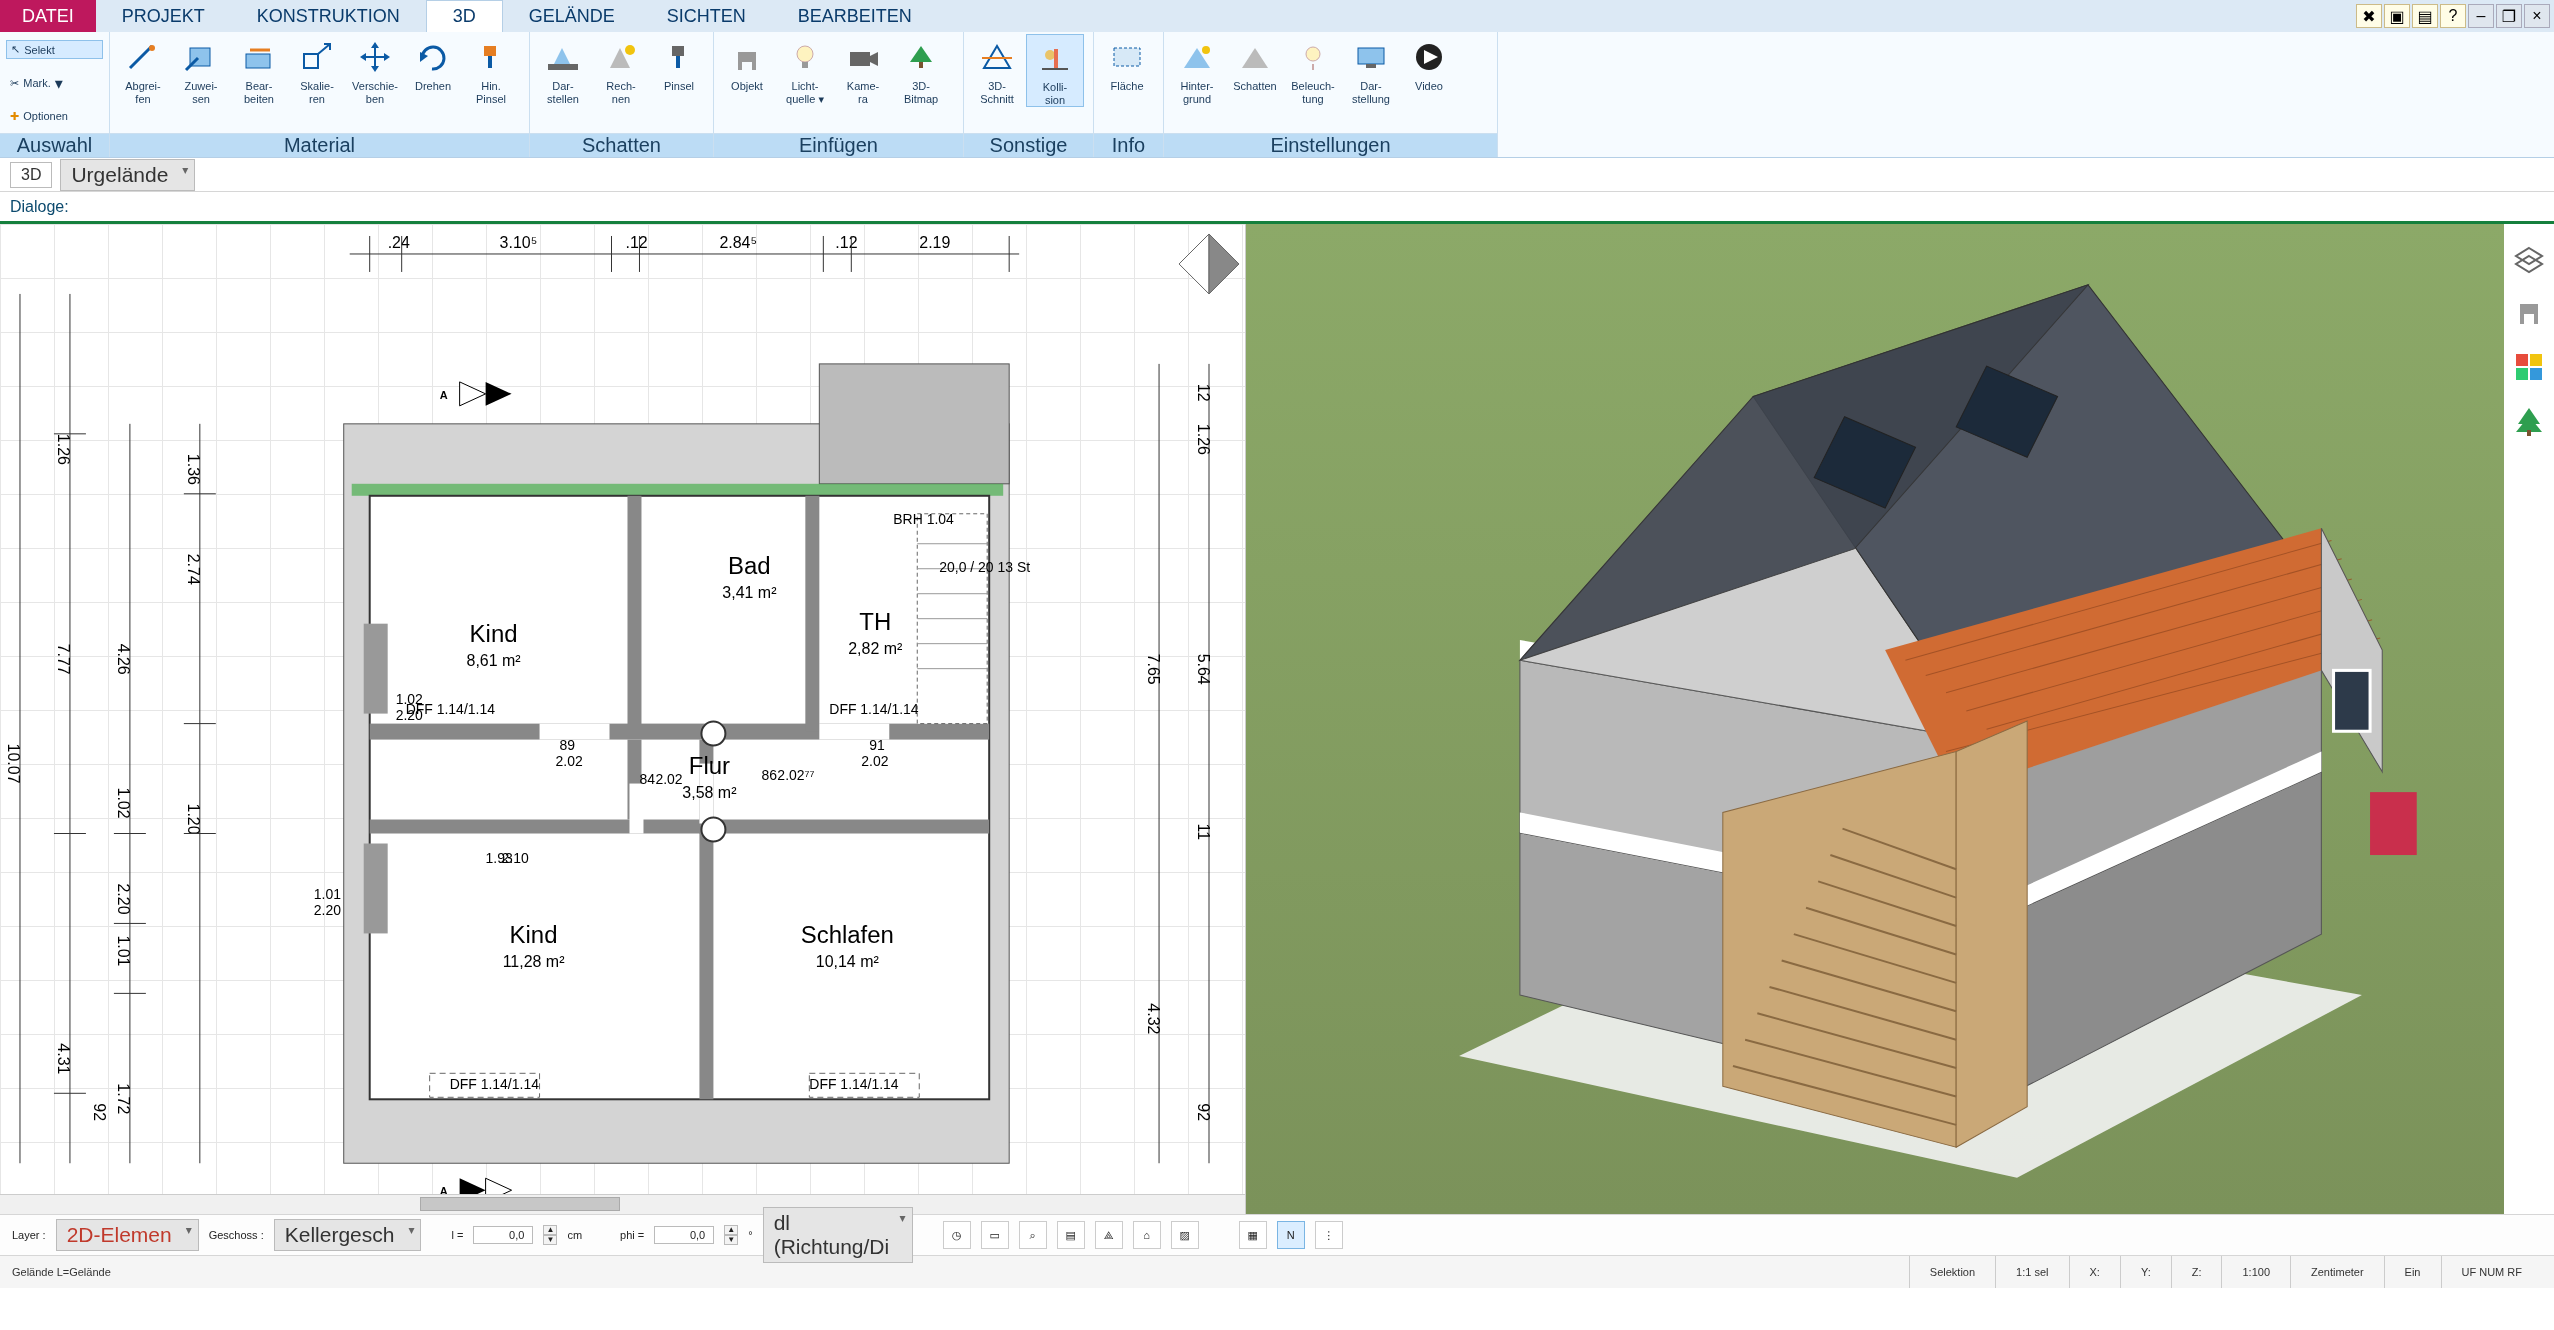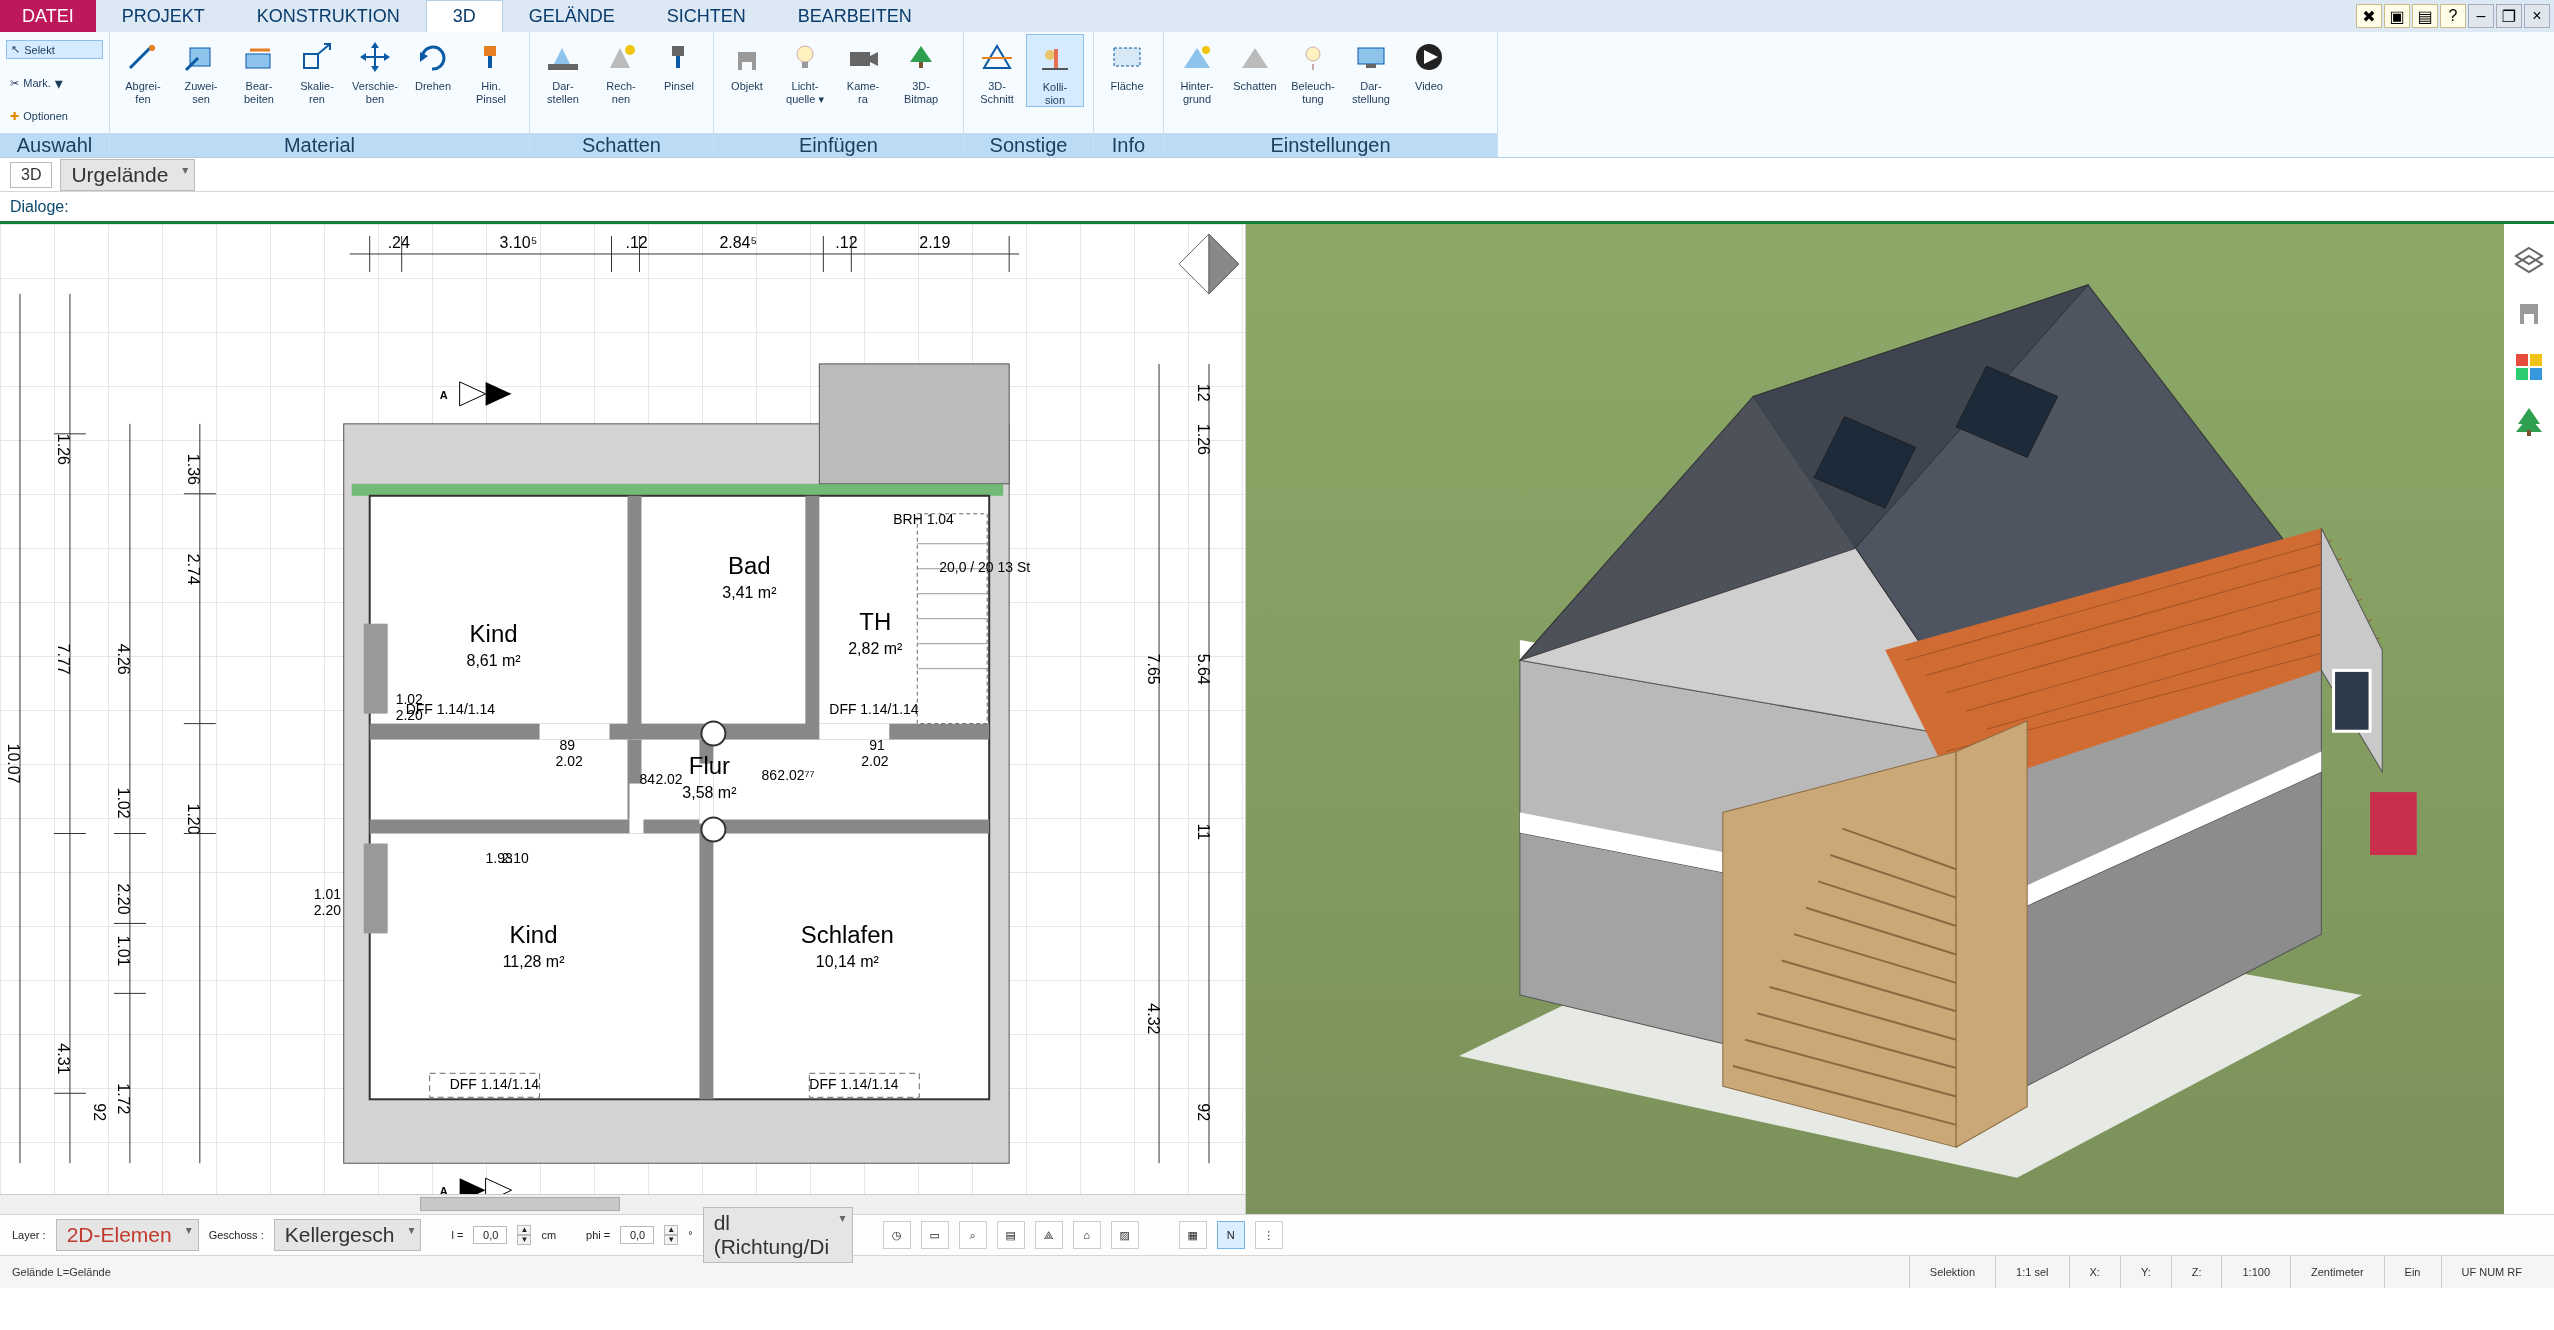--- a/index.html
+++ b/index.html
@@ -51,21 +51,21 @@
 .tiny { font-size: 14px; }
 .scrollbar-h { position: absolute; left: 0; right: 0; bottom: 0; height: 20px; background: #f0f0f0; border-top: 1px solid #ccc; }
 .sb-thumb { position: absolute; top: 2px; height: 14px; background: #c7c7c7; border: 1px solid #aaa; }
 
 
 .grass { position: absolute; inset: 0; background: linear-gradient(#8ca968, #7b925a); }
 .house-svg { position: absolute; inset: 0; }
 
 
 .param-bar { height: 42px; display: flex; align-items: center; gap: 10px; padding: 0 12px; background: #fdfdfd; border-top: 1px solid #d6d6d6; border-bottom: 1px solid #d6d6d6; font-size: 17px; color: #222; }
-.param-bar .val { border: 1px solid #bbb; padding: 2px 8px; width: 34px; text-align: right; background: #fff; }
+.param-bar .val { border: 1px solid #bbb; padding: 2px 8px; width: 60px; text-align: right; background: #fff; }
 .spin { display: inline-flex; flex-direction: column; }
 .spin div { width: 14px; height: 10px; border: 1px solid #bbb; font-size: 8px; line-height: 8px; text-align: center; background: #f3f3f3; cursor: pointer; }
 .icon-row { display: flex; gap: 10px; margin-left: 20px; }
 .ib { width: 28px; height: 28px; border: 1px solid #ccc; display: flex; align-items: center; justify-content: center; cursor: pointer; background: #fff; }
 .ib.on { background: #dbeeff; border-color: #7ab5e3; }
 .status-bar { height: 32px; display: flex; align-items: center; padding: 0 12px; font-size: 16px; color: #333; background: #f5f5f5; }
 .status-bar .spacer { flex: 1; }
 .status-bar .cell { padding: 0 20px; border-left: 1px solid #ccc; height: 100%; display: flex; align-items: center; }
 </style>
 </head>
@@ -628,21 +628,21 @@
   <div class="combo" style="color:#c0392b">2D-Elemen</div>
   <span>Geschoss :</span>
   <div class="combo">Kellergesch</div>
   <span style="margin-left:20px">l =</span>
   <div class="val">0,0</div>
   <div class="spin">
       <div>▲</div>
       <div>▼</div>
     </div>
   <span>cm</span>
-  <span style="margin-left:20px">phi =</span>
+  <span style="margin-left:28px">phi =</span>
   <div class="val">0,0</div>
   <div class="spin">
       <div>▲</div>
       <div>▼</div>
     </div>
   <span>°</span>
   <div class="combo" style="width:150px">dl (Richtung/Di</div>
 
   <div class="icon-row">
     <div class="ib">◷</div>

